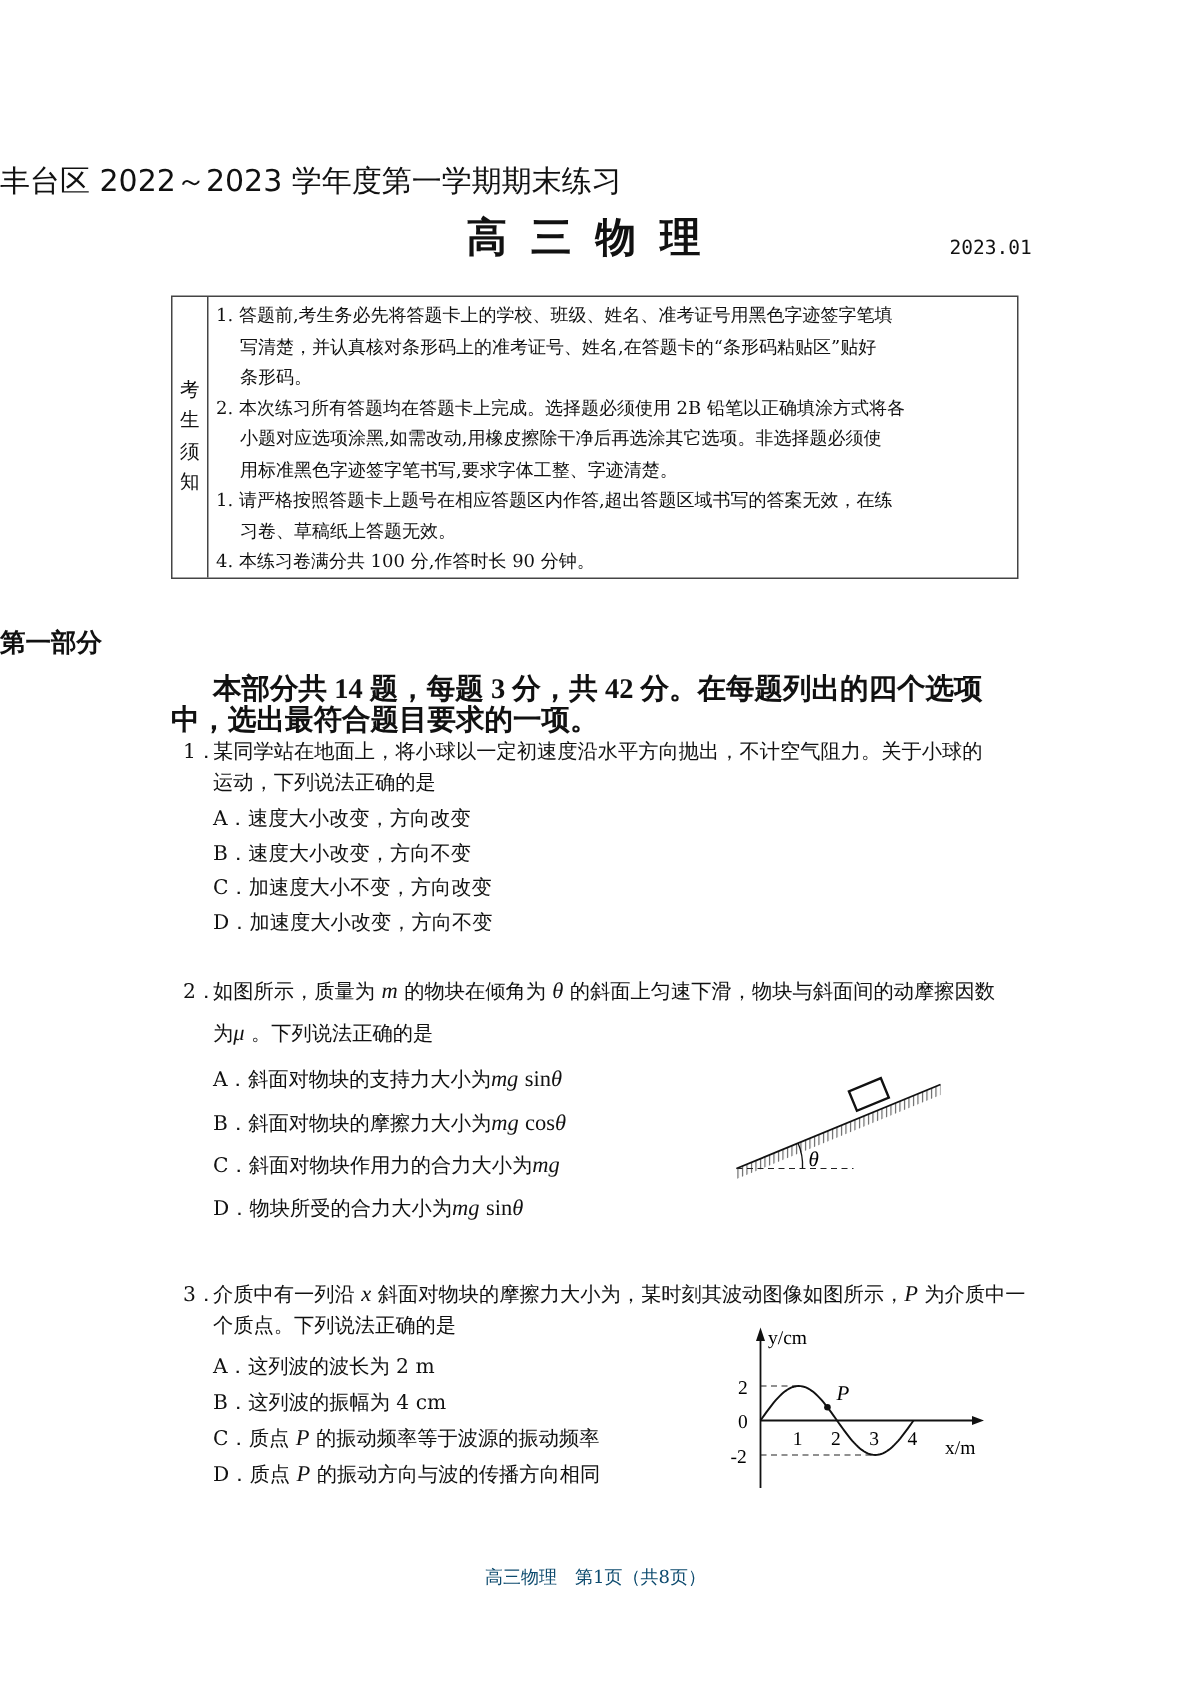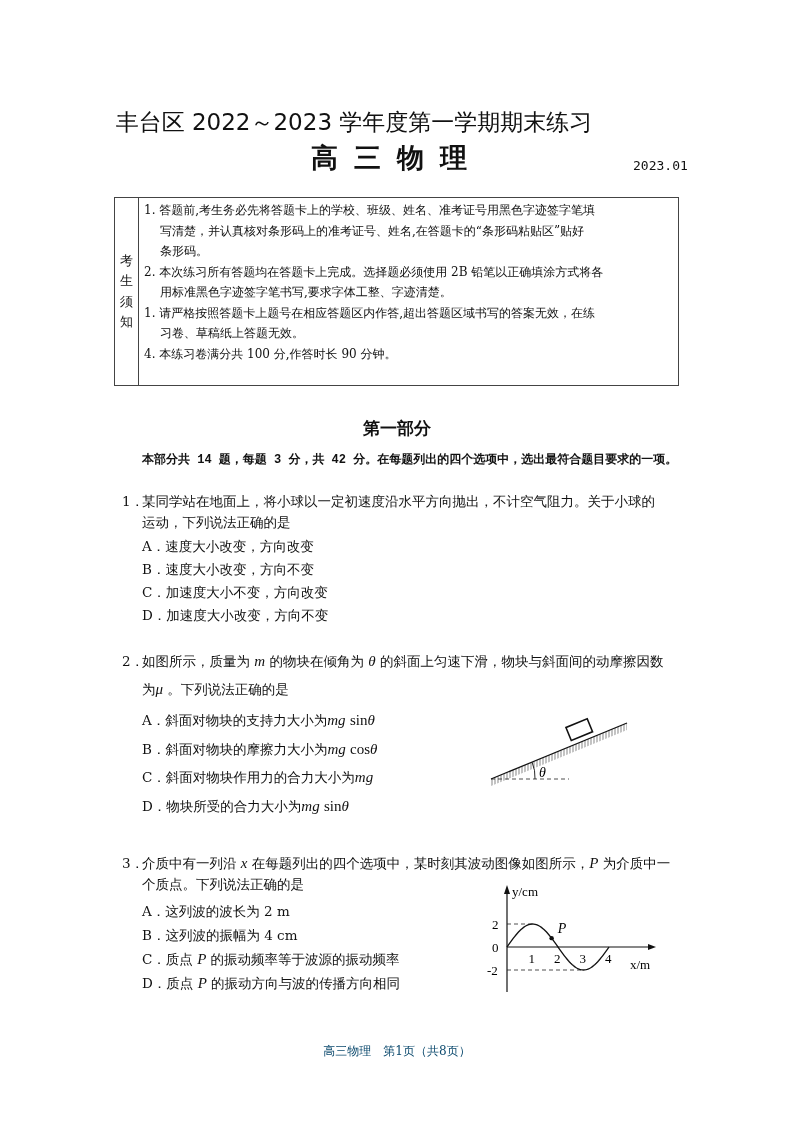--- a/index.html
+++ b/index.html
@@ -1,33 +1,33 @@
 <!DOCTYPE html>
 <html><head>
 <meta charset="utf-8">
 <style>
   html, body { margin: 0; padding: 0; background: #ffffff; }
   body { width: 794px; height: 1123px; position: relative; overflow: hidden;
          font-family: "DejaVu Serif", "Liberation Serif", serif; color: #111; }
   .abs { position: absolute; white-space: nowrap; }
-  .exam-title { left: 0; width: 708px; top: 107px; text-align: center; font-size: 23px;
+  .exam-title { left: 0; width: 708px; top: 107px; font-size: 20px;
                 font-family: "DejaVu Sans", "Liberation Sans", sans-serif; }
   .subject { left: 0; width: 794px; top: 140px; text-align: center; font-size: 27px; font-weight: bold;
              letter-spacing: 16px; font-family: Liberation Sans, sans-serif; }
   .date { left: 633px; top: 158px; font-size: 13px; font-family: "DejaVu Sans Mono", "Liberation Mono", monospace; text-align: center; }
   .notice { left: 114px; top: 197px; width: 565px; height: 189px; border: 1px solid #444; box-sizing: border-box; }
   .notice-label { position: absolute; left: 0; top: 0; width: 24px; height: 100%; border-right: 1px solid #444;
                   box-sizing: border-box; display: flex; flex-direction: column; justify-content: center; align-items: center; font-size: 13px; }
   .notice-label span { line-height: 20.5px; }
   .notice-body { position: absolute; left: 29px; top: 2px; right: 4px; font-size: 12px; line-height: 20.5px; }
   .notice-body .ind { padding-left: 16px; }
-  .section-title { left: 0; width: 794px; top: 417px; text-align: center; font-size: 17px; font-weight: bold;
+  .section-title { left: 0; width: 794px; top: 417px; font-size: 17px; font-weight: bold;
                    font-family: "DejaVu Sans", "Liberation Sans", sans-serif; }
-  .section-desc { left: 114px; width: 570px; top: 450px; font-size: 12px; line-height: 20.5px; font-weight: bold;
-                  white-space: normal; text-indent: 28px; font-family: Liberation Mono, monospace; }
+  .section-desc { left: 114px; width: 570px; top: 450px; font-size: 19px; line-height: 20.5px; font-weight: bold;
+                  white-space: normal; text-indent: 28px; font-family: Liberation Serif, serif; }
   .q { font-size: 13.5px; line-height: 20.5px; }
   .q-stem { left: 122px; width: 566px; white-space: normal; }
   .q-stem .num { display: inline-block; width: 20px; }
   .q-stem .cont { padding-left: 20px; }
   .opt { left: 142px; }
   .math { font-style: italic; font-family: "Liberation Serif", "DejaVu Serif", serif; font-size: 15px; }
   .fn { font-style: normal; }
   .footer { left: 0; width: 794px; top: 1043px; text-align: center; font-size: 12px; color: #0c4a6e; }
   svg text { font-family: "Liberation Serif", "DejaVu Serif", serif; }
 </style>
@@ -46,20 +46,21 @@
     <span>知</span>
   </div>
   <div class="notice-body">
     <div>
       <div>1. 答题前,考生务必先将答题卡上的学校、班级、姓名、准考证号用黑色字迹签字笔填</div>
       <div class="ind">写清楚，并认真核对条形码上的准考证号、姓名,在答题卡的“条形码粘贴区”贴好</div>
       <div class="ind">条形码。</div>
     </div>
     <div>
       <div>2. 本次练习所有答题均在答题卡上完成。选择题必须使用 2B 铅笔以正确填涂方式将各</div>
+      <div class="ind">小题对应选项涂黑,如需改动,用橡皮擦除干净后再选涂其它选项。非选择题必须使</div>
       <div class="ind">用标准黑色字迹签字笔书写,要求字体工整、字迹清楚。</div>
     </div>
     <div>
       <div>1. 请严格按照答题卡上题号在相应答题区内作答,超出答题区域书写的答案无效，在练</div>
       <div class="ind">习卷、草稿纸上答题无效。</div>
     </div>
     <div>
       <div>4. 本练习卷满分共 100 分,作答时长 90 分钟。</div>
     </div>
   </div>
@@ -96,21 +97,21 @@
   <line x1="6" y1="69" x2="142" y2="13" stroke="#111" stroke-width="1.2"></line>
   <line x1="6" y1="69" x2="84" y2="69" stroke="#222" stroke-width="0.8" stroke-dasharray="4,3"></line>
   <g transform="rotate(-22.4 97 25)">
     <rect x="85" y="12" width="23" height="14" fill="#fff" stroke="#111" stroke-width="1.6"></rect>
   </g>
   <path d="M 47 52 A 38 38 0 0 1 50 69" fill="none" stroke="#111" stroke-width="0.9"></path>
   <text x="54" y="67" font-size="14" font-style="italic">θ</text>
 </svg>
 
 <div class="abs q q-stem" style="top:853px">
-  <div><span class="num">3．</span><span>介质中有一列沿</span> <span class="math">x</span> <span>在每题列出的四个选项中，某时刻其波动图像如图所示，</span><span class="math">P</span> <span>为介质中一</span></div>
+  <div><span class="num">3．</span><span>介质中有一列沿</span> <span class="math">x</span> <span>斜面对物块的摩擦力大小为，某时刻其波动图像如图所示，</span><span class="math">P</span> <span>为介质中一</span></div>
   <div class="cont">个质点。下列说法正确的是</div>
 </div>
 <div class="abs q opt" style="top:901px"><span>A．</span><span>这列波的波长为 2 m</span></div>
 <div class="abs q opt" style="top:925px"><span>B．</span><span>这列波的振幅为 4 cm</span></div>
 <div class="abs q opt" style="top:949px"><span>C．</span><span>质点 </span><span class="math">P</span><span> 的振动频率等于波源的振动频率</span></div>
 <div class="abs q opt" style="top:973px"><span>D．</span><span>质点 </span><span class="math">P</span><span> 的振动方向与波的传播方向相同</span></div>
 
 <svg id="wave-chart" class="abs" style="left:478px; top:880px" width="190" height="115">
   <line id="y-axis" stroke="#111" stroke-width="1.2" x1="29" y1="112" x2="29" y2="10"></line>
   <polygon id="y-arrow" fill="#111" points="26,14 32,14 29,5"></polygon>

